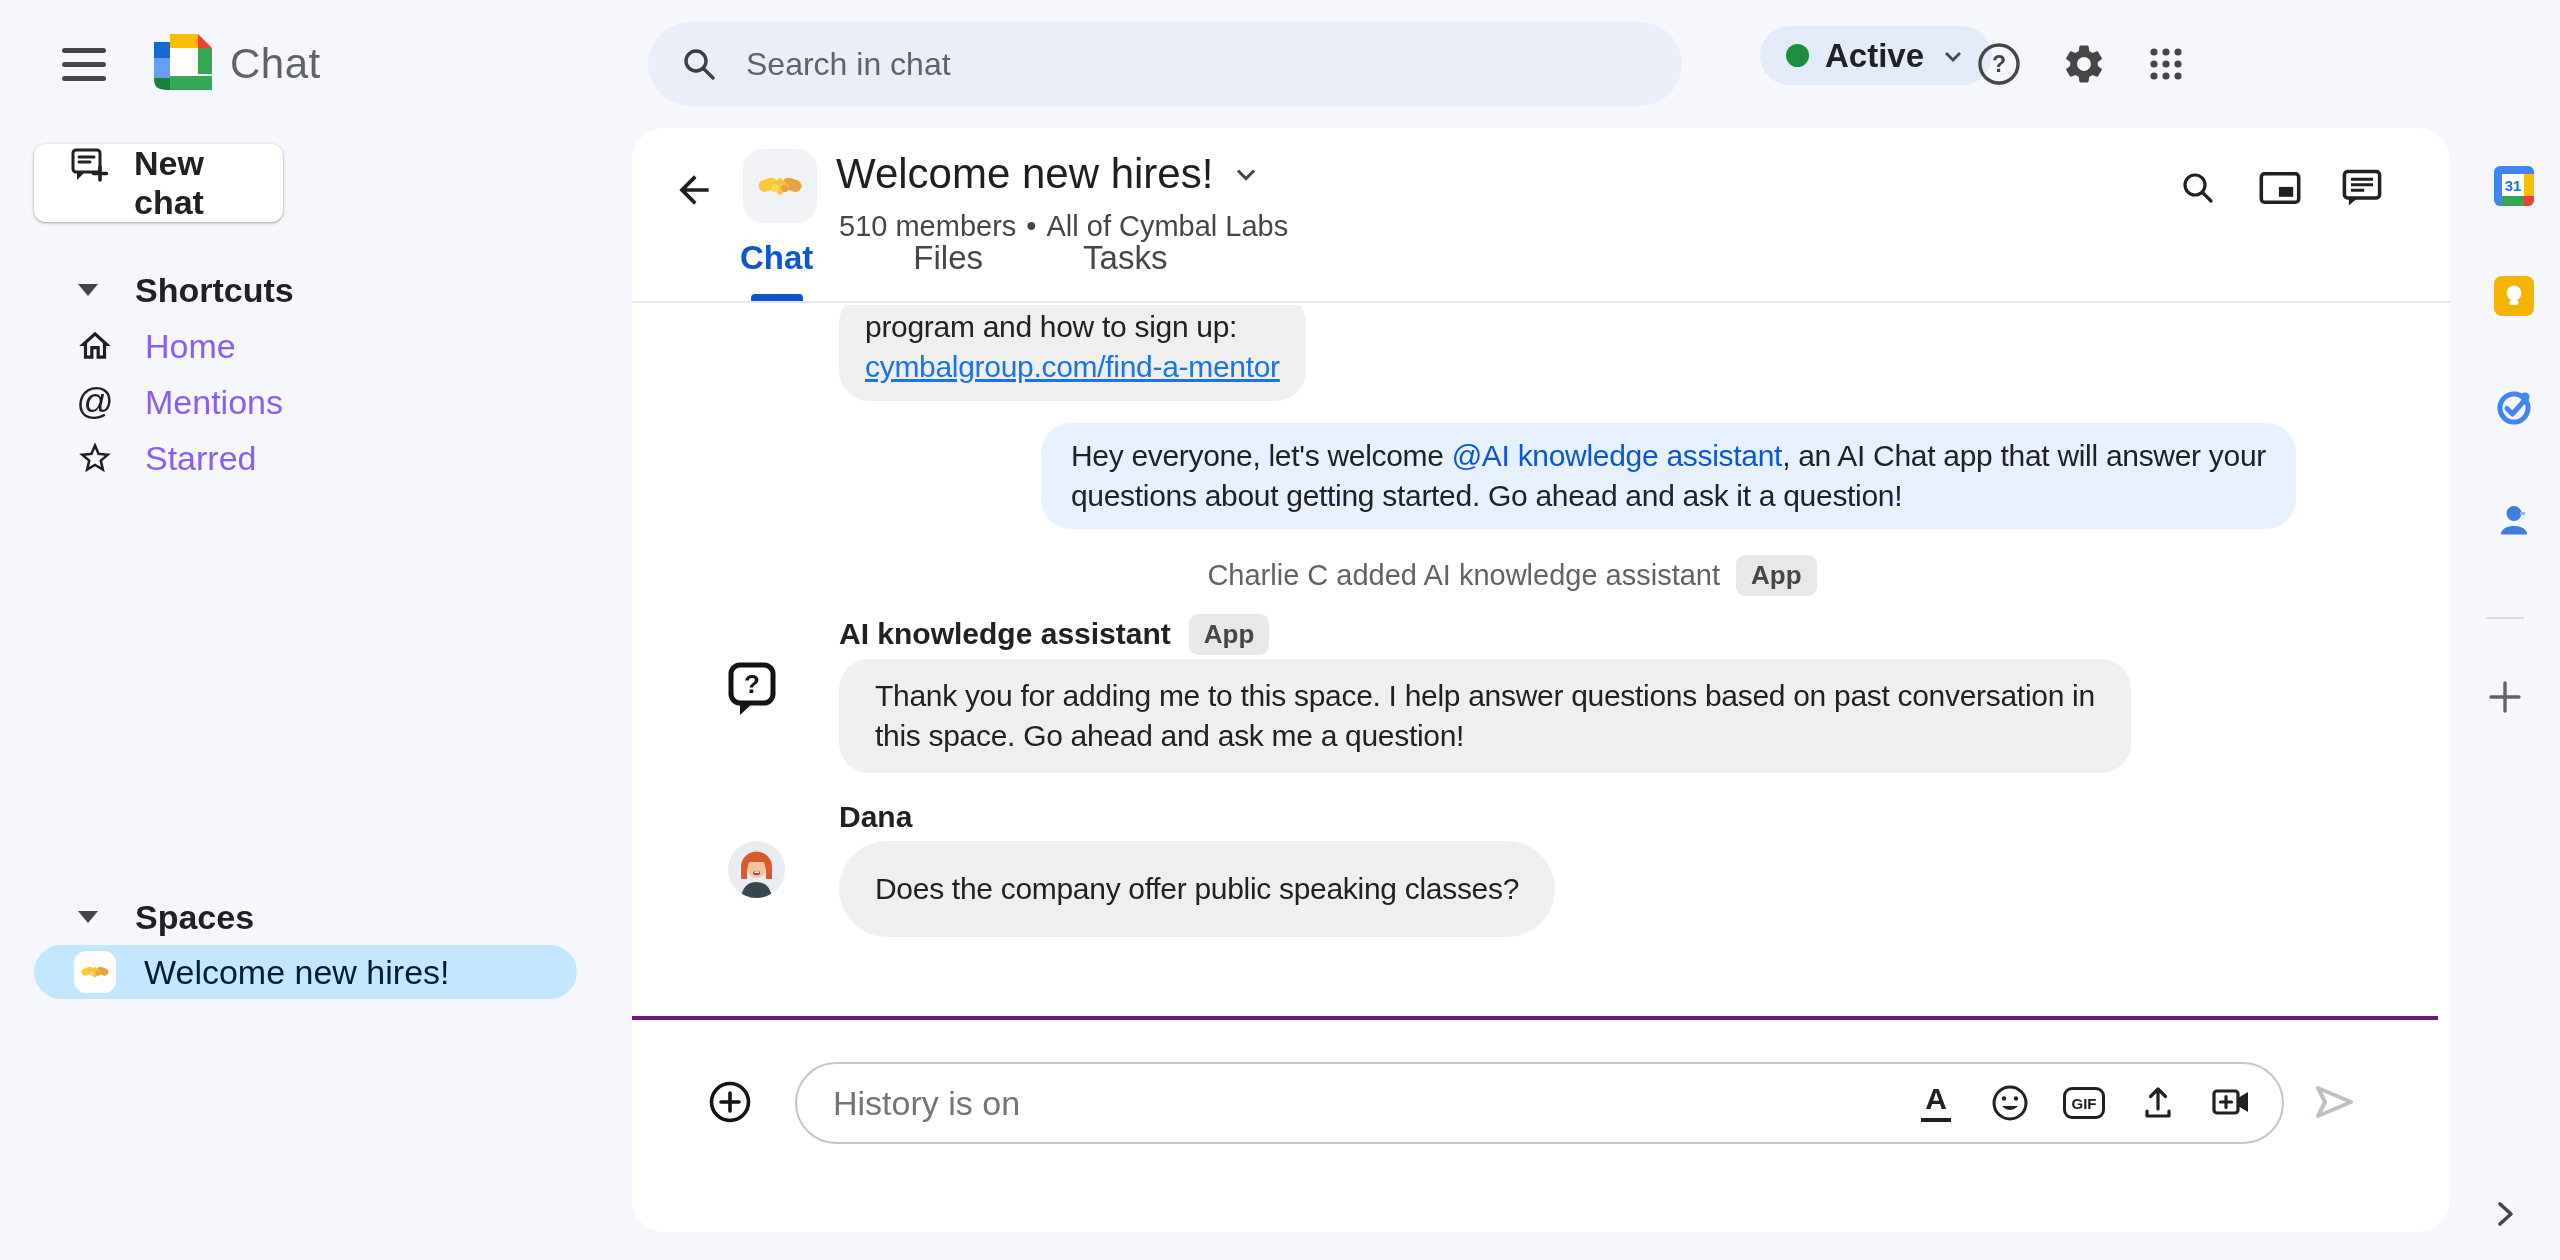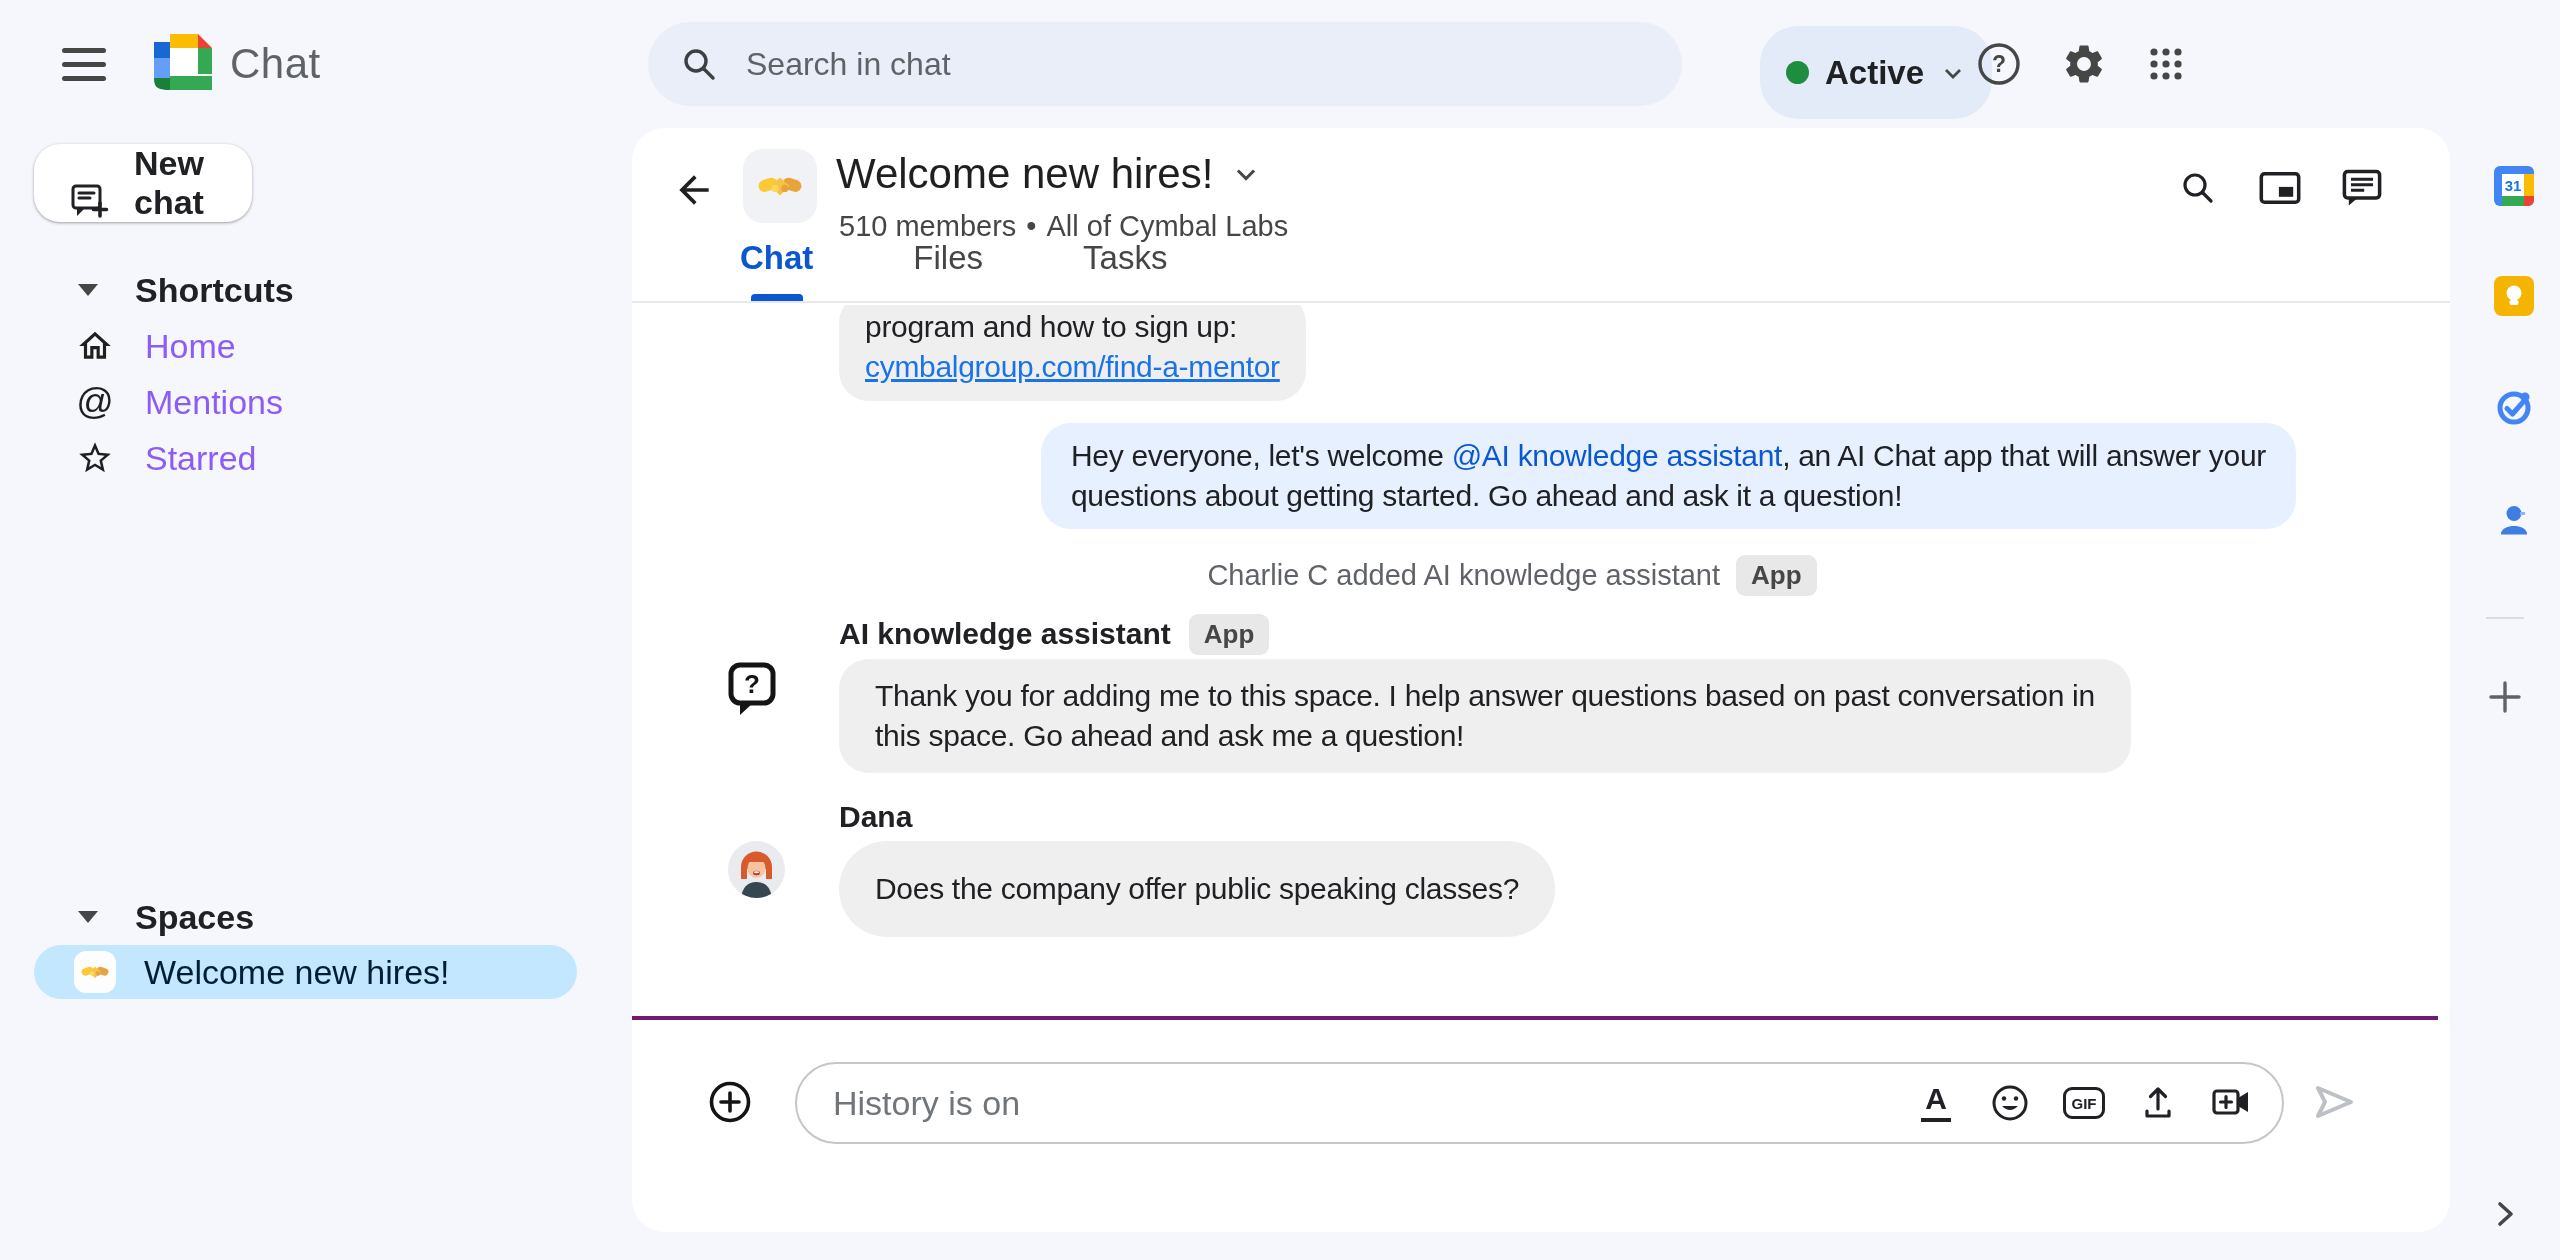--- a/index.html
+++ b/index.html
@@ -15,38 +15,38 @@
   .hamburger { position:absolute; left:62px; top:36px; width:48px; height:56px;
     display:flex; flex-direction:column; justify-content:center; gap:9px; cursor:pointer; }
   .hamburger span { display:block; width:44px; height:5px; background:#444746; border-radius:3px; }
   .chat-logo { position:absolute; left:152px; top:32px; }
   .app-name { position:absolute; left:230px; top:40px; font-size:42px; color:#5f6368; letter-spacing:.5px; }
   .search-pill { position:absolute; left:648px; top:22px; width:1034px; height:84px;
     background:#e9eef8; border-radius:42px; display:flex; align-items:center; padding:0 30px; }
   .search-pill input { border:none; outline:none; background:transparent; flex:1;
     font-size:32px; color:#1f1f1f; margin-left:26px; font-family:inherit; }
   .search-pill input::placeholder { color:#5f6368; }
-  .status-pill { position:absolute; left:1760px; top:26px; height:93px; padding:0 26px;
+  .status-pill { position:absolute; left:1760px; top:26px; height:59px; padding:0 26px;
     background:#e3ebf8; border-radius:38px; display:flex; align-items:center; gap:16px; cursor:pointer; }
   .status-dot { width:23px; height:23px; border-radius:50%; background:#1e8e3e; }
   .status-label { font-size:33px; font-weight:600; color:#202124; }
   .tb-icon { position:absolute; top:40px; width:48px; height:48px; display:flex;
     align-items:center; justify-content:center; cursor:pointer; }
   .help-icon { left:1975px; } .gear-icon { left:2060px; } .apps-icon { left:2142px; }
   .account-card { position:absolute; left:2265px; top:14px; width:253px; height:92px; background:#fff;
     border-radius:26px; box-shadow:0 1px 3px rgba(60,64,67,.25); display:flex; align-items:center;
     justify-content:space-between; padding:0 20px 0 26px; }
   .google-logo { font-size:50px; font-weight:600; color:#5f6368; letter-spacing:-1.5px; }
   .user-avatar { width:54px; height:54px; border-radius:50%; overflow:hidden; cursor:pointer; }
 
   
   .sidebar { position:absolute; left:0; top:128px; width:632px; bottom:0; }
-  .new-chat-btn { margin:16px 0 0 34px; width:218px; height:78px; background:#fff; border-radius:26px;
+  .new-chat-btn { margin:16px 0 0 34px; width:249px; height:78px; background:#fff; border-radius:12px;
     box-shadow:0 1px 2px rgba(60,64,67,.3),0 1px 3px 1px rgba(60,64,67,.15);
-    display:flex; align-items:flex-end; gap:24px; padding-left:34px; cursor:pointer; }
+    display:flex; align-items:flex-start; gap:24px; padding-left:34px; cursor:pointer; }
   .new-chat-label { font-size:34px; font-weight:600; color:#202124; }
   .section-header { display:flex; align-items:center; height:56px; margin-top:40px; cursor:pointer; }
   .tri { width:0; height:0; border-left:10px solid transparent; border-right:10px solid transparent;
     border-top:12px solid #444746; margin-left:78px; }
   .section-label { font-size:34px; font-weight:600; color:#202124; margin-left:37px; }
   .side-item { display:flex; align-items:center; height:56px; cursor:pointer; }
   .side-item .s-icon { width:40px; height:40px; margin-left:75px; display:flex; align-items:center; justify-content:center; }
   .side-item .s-label { font-size:34px; color:#8b5cf6; margin-left:30px; }
   .at-glyph { font-size:37px; color:#1f1f1f; }
   .spaces-header { margin-top:403px; }

